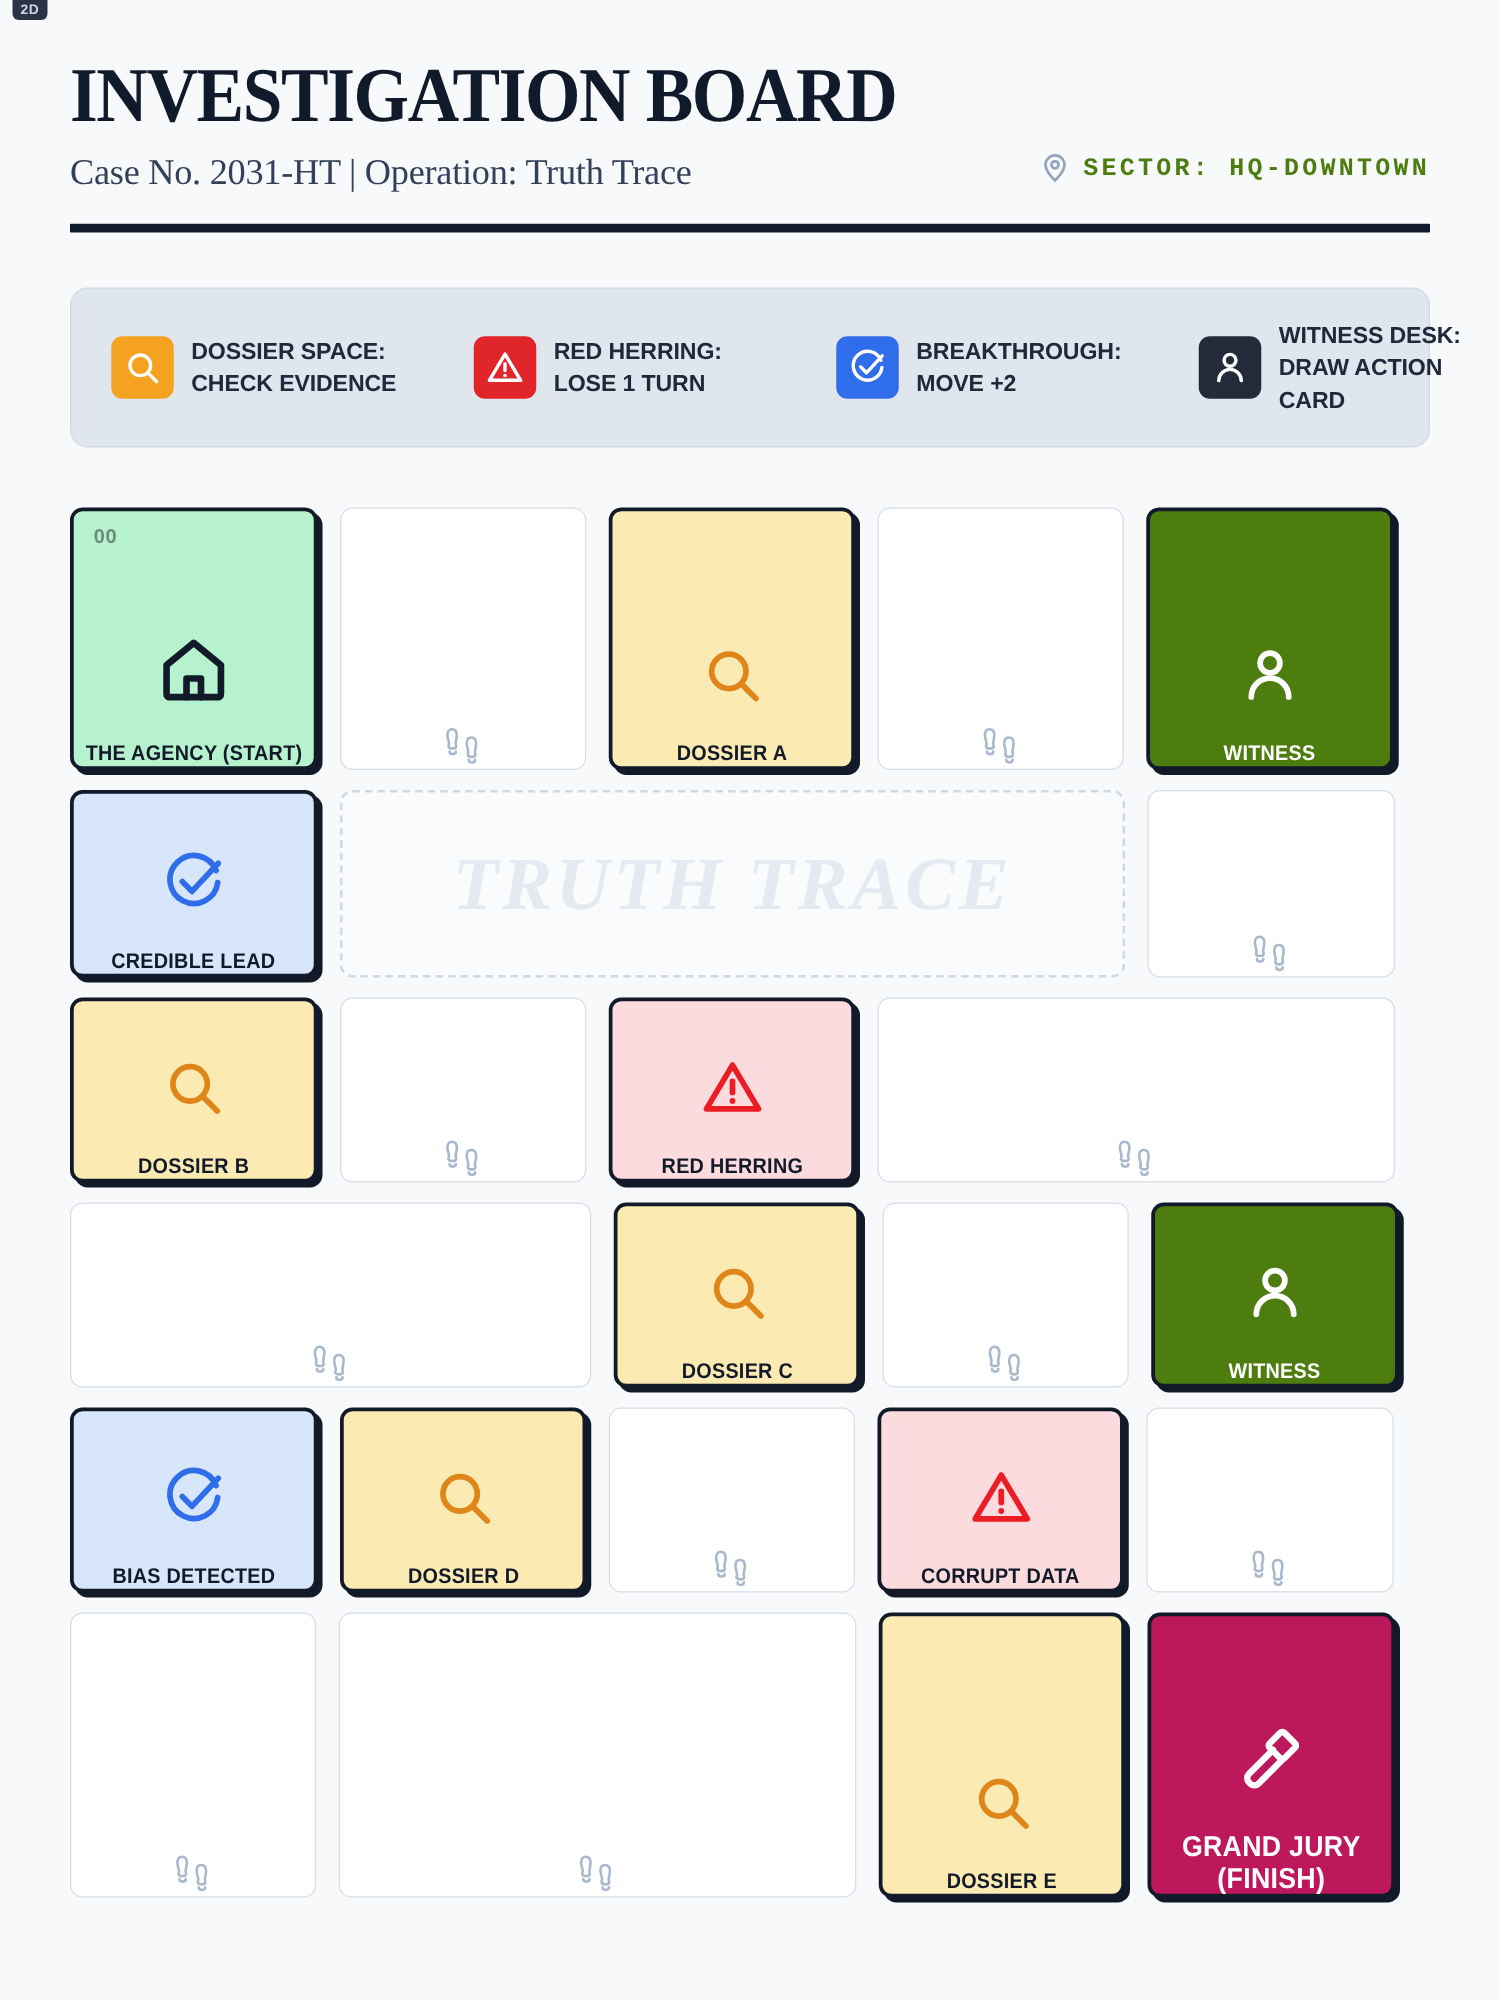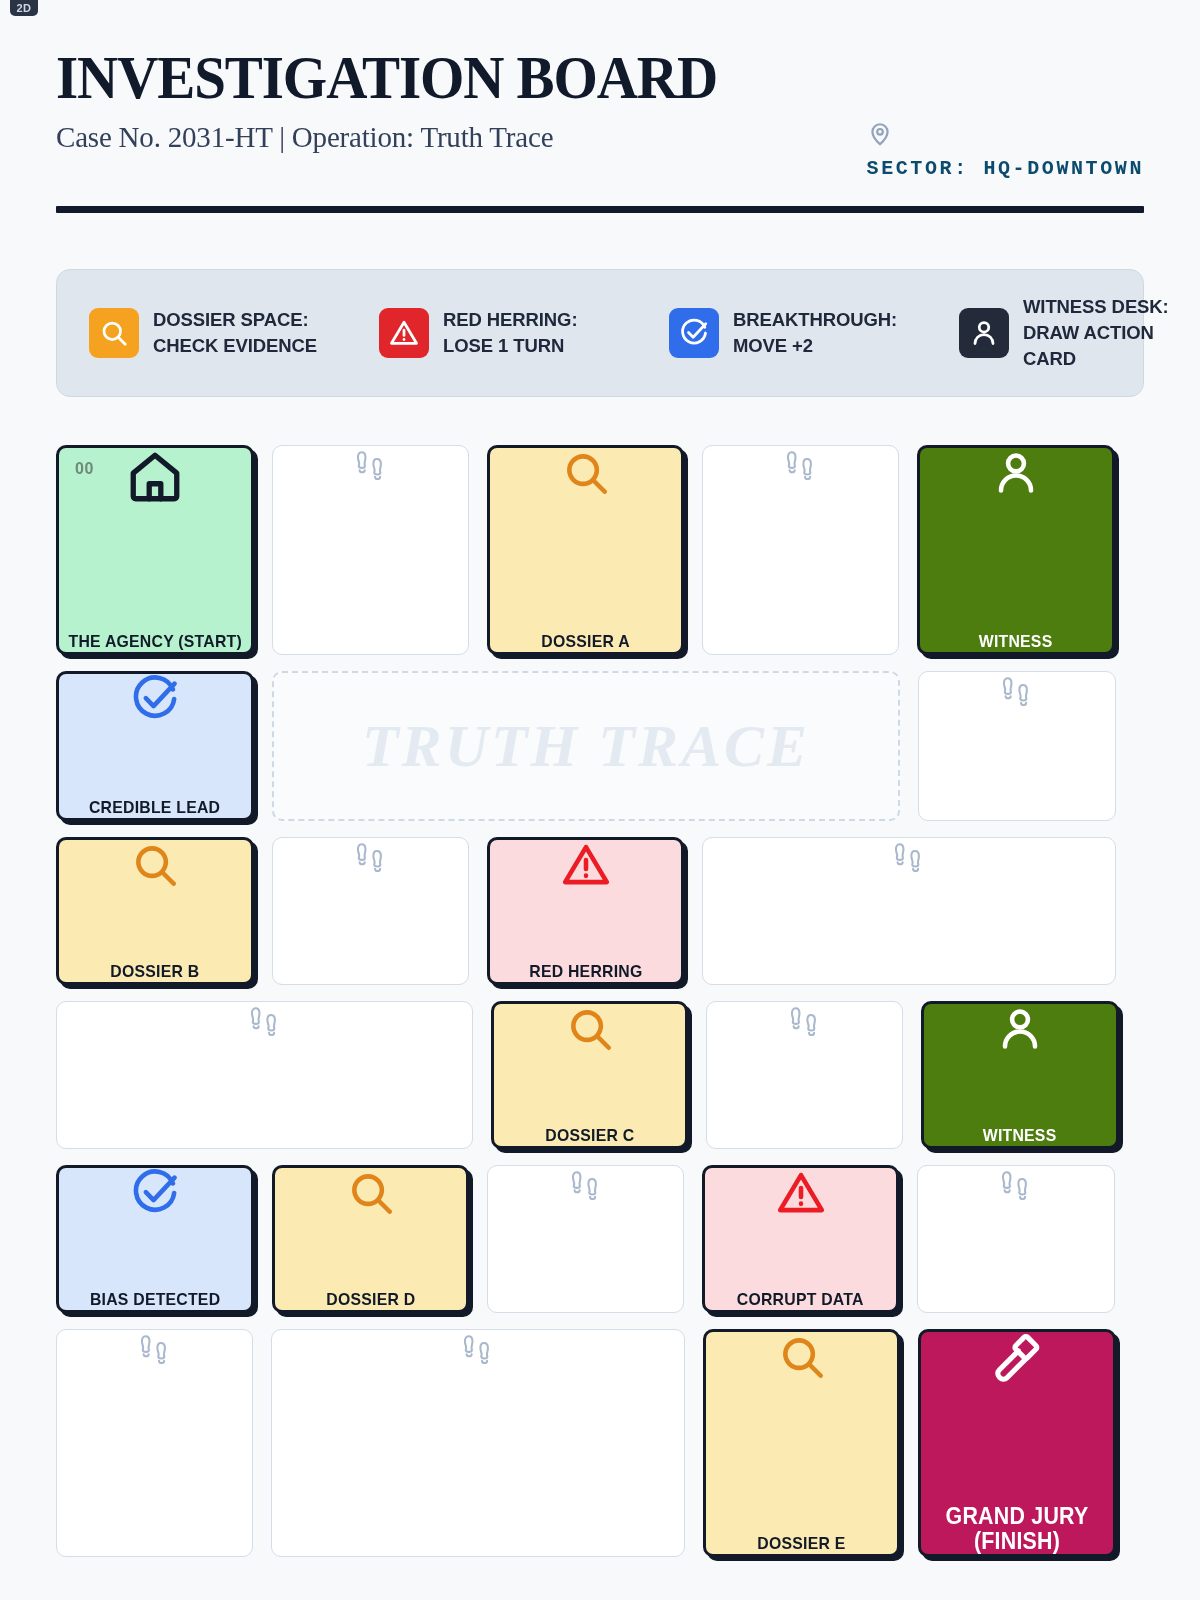--- a/index.html
+++ b/index.html
@@ -62,42 +62,41 @@
 
   .subtitle {
     font-family: "Liberation Serif", serif;
     font-size: 29px;
     color: #33405a;
     letter-spacing: -0.2px;
   }
 
   .sector {
     display: flex;
-    align-items: flex-start;
+    align-items: flex-end;
     gap: 10px;
-    color: #0c4a6e;
+    color: #4d7c0f;
     font-size: 20px;
     font-weight: 700;
     letter-spacing: 2.6px;
     font-family: "Liberation Mono", monospace;
     padding-bottom: 2px;
-    flex-direction: column;
   }
   .sector svg { display: block; }
 
   .rule {
     margin-top: 24px;
     height: 7px;
     background: #101a2b;
     border-radius: 1px;
   }
 
   
   .legend {
-    margin-top: 56px;
+    margin-top: 44px;
     background: #dfe6ee;
     border: 1px solid #cfd9e4;
     border-radius: 14px;
     height: 128px;
     display: flex;
     align-items: center;
     padding: 0 32px;
     gap: 0;
   }
 
@@ -144,21 +143,21 @@
 
   .tile {
     position: relative;
     border-radius: 10px;
     background: #fff;
     border: 1.5px solid #d4dde8;
     height: 210px;
     display: flex;
     flex-direction: column;
     align-items: center;
-    justify-content: space-between;
+    justify-content: flex-end;
     gap: 28px;
     flex: 0 0 auto;
   }
 
   
   .tile.special {
     border: 3px solid #121a29;
     box-shadow: 4px 4px 0 0 #121a29;
   }
 

